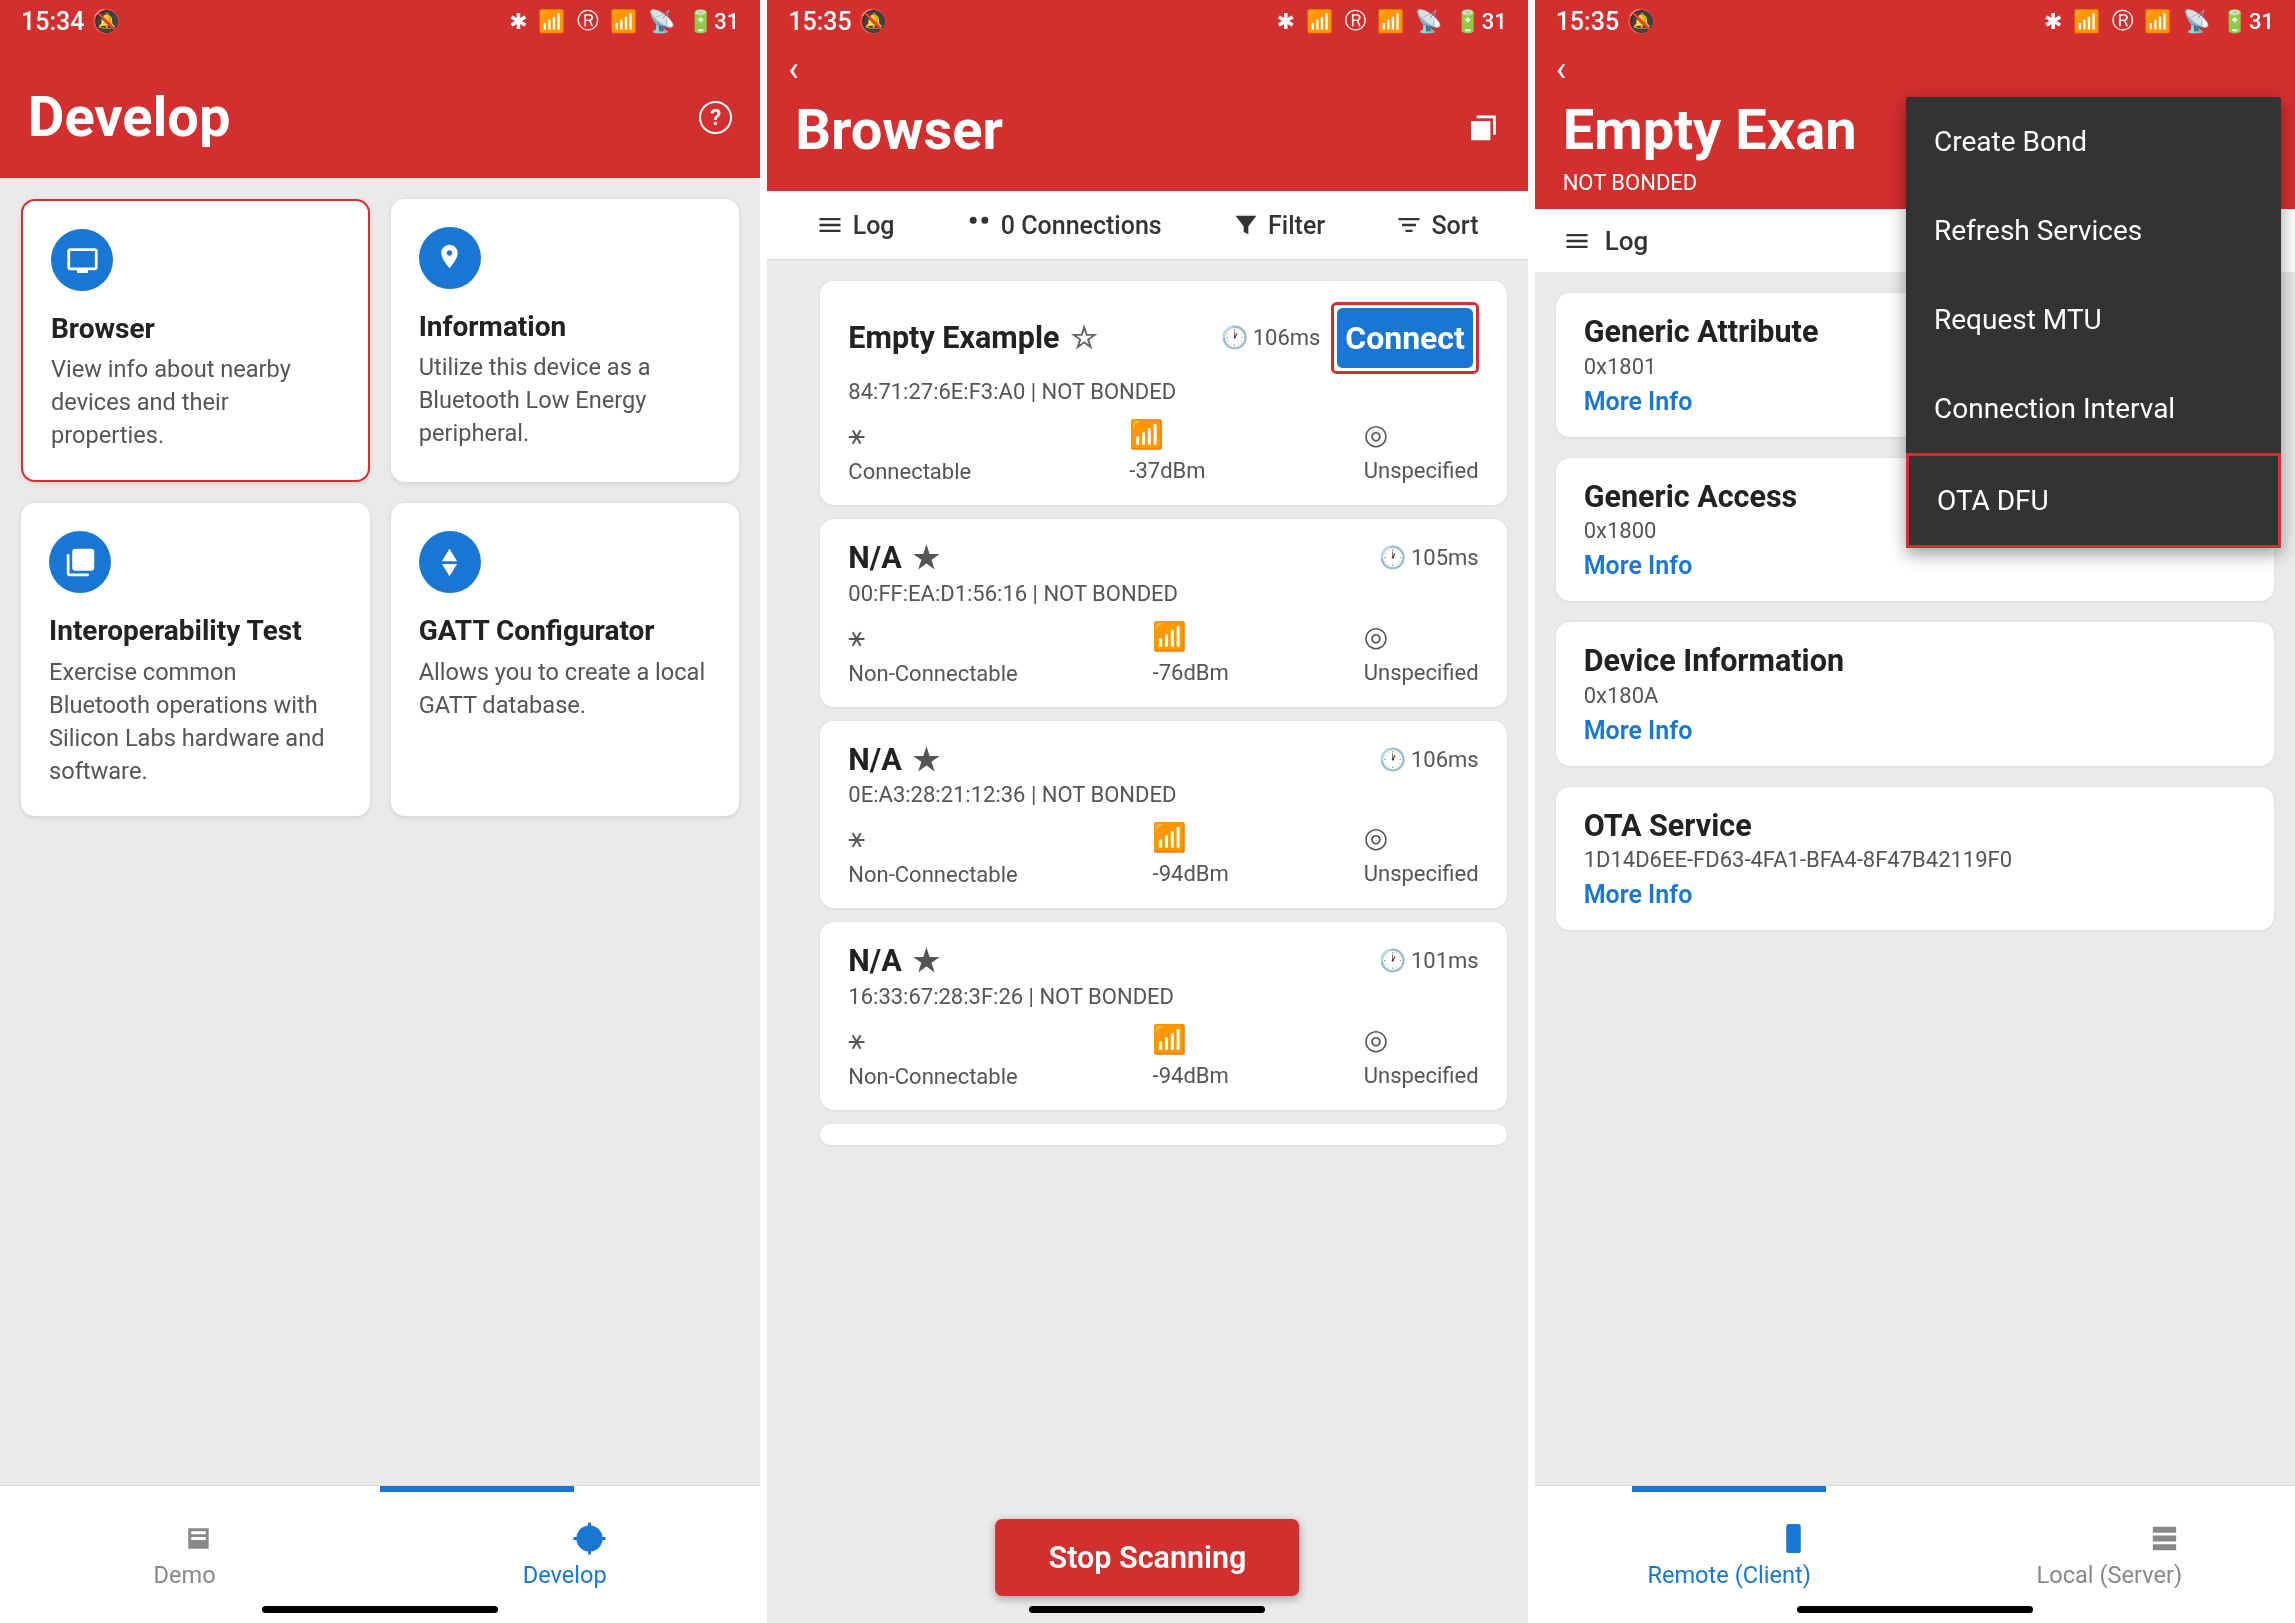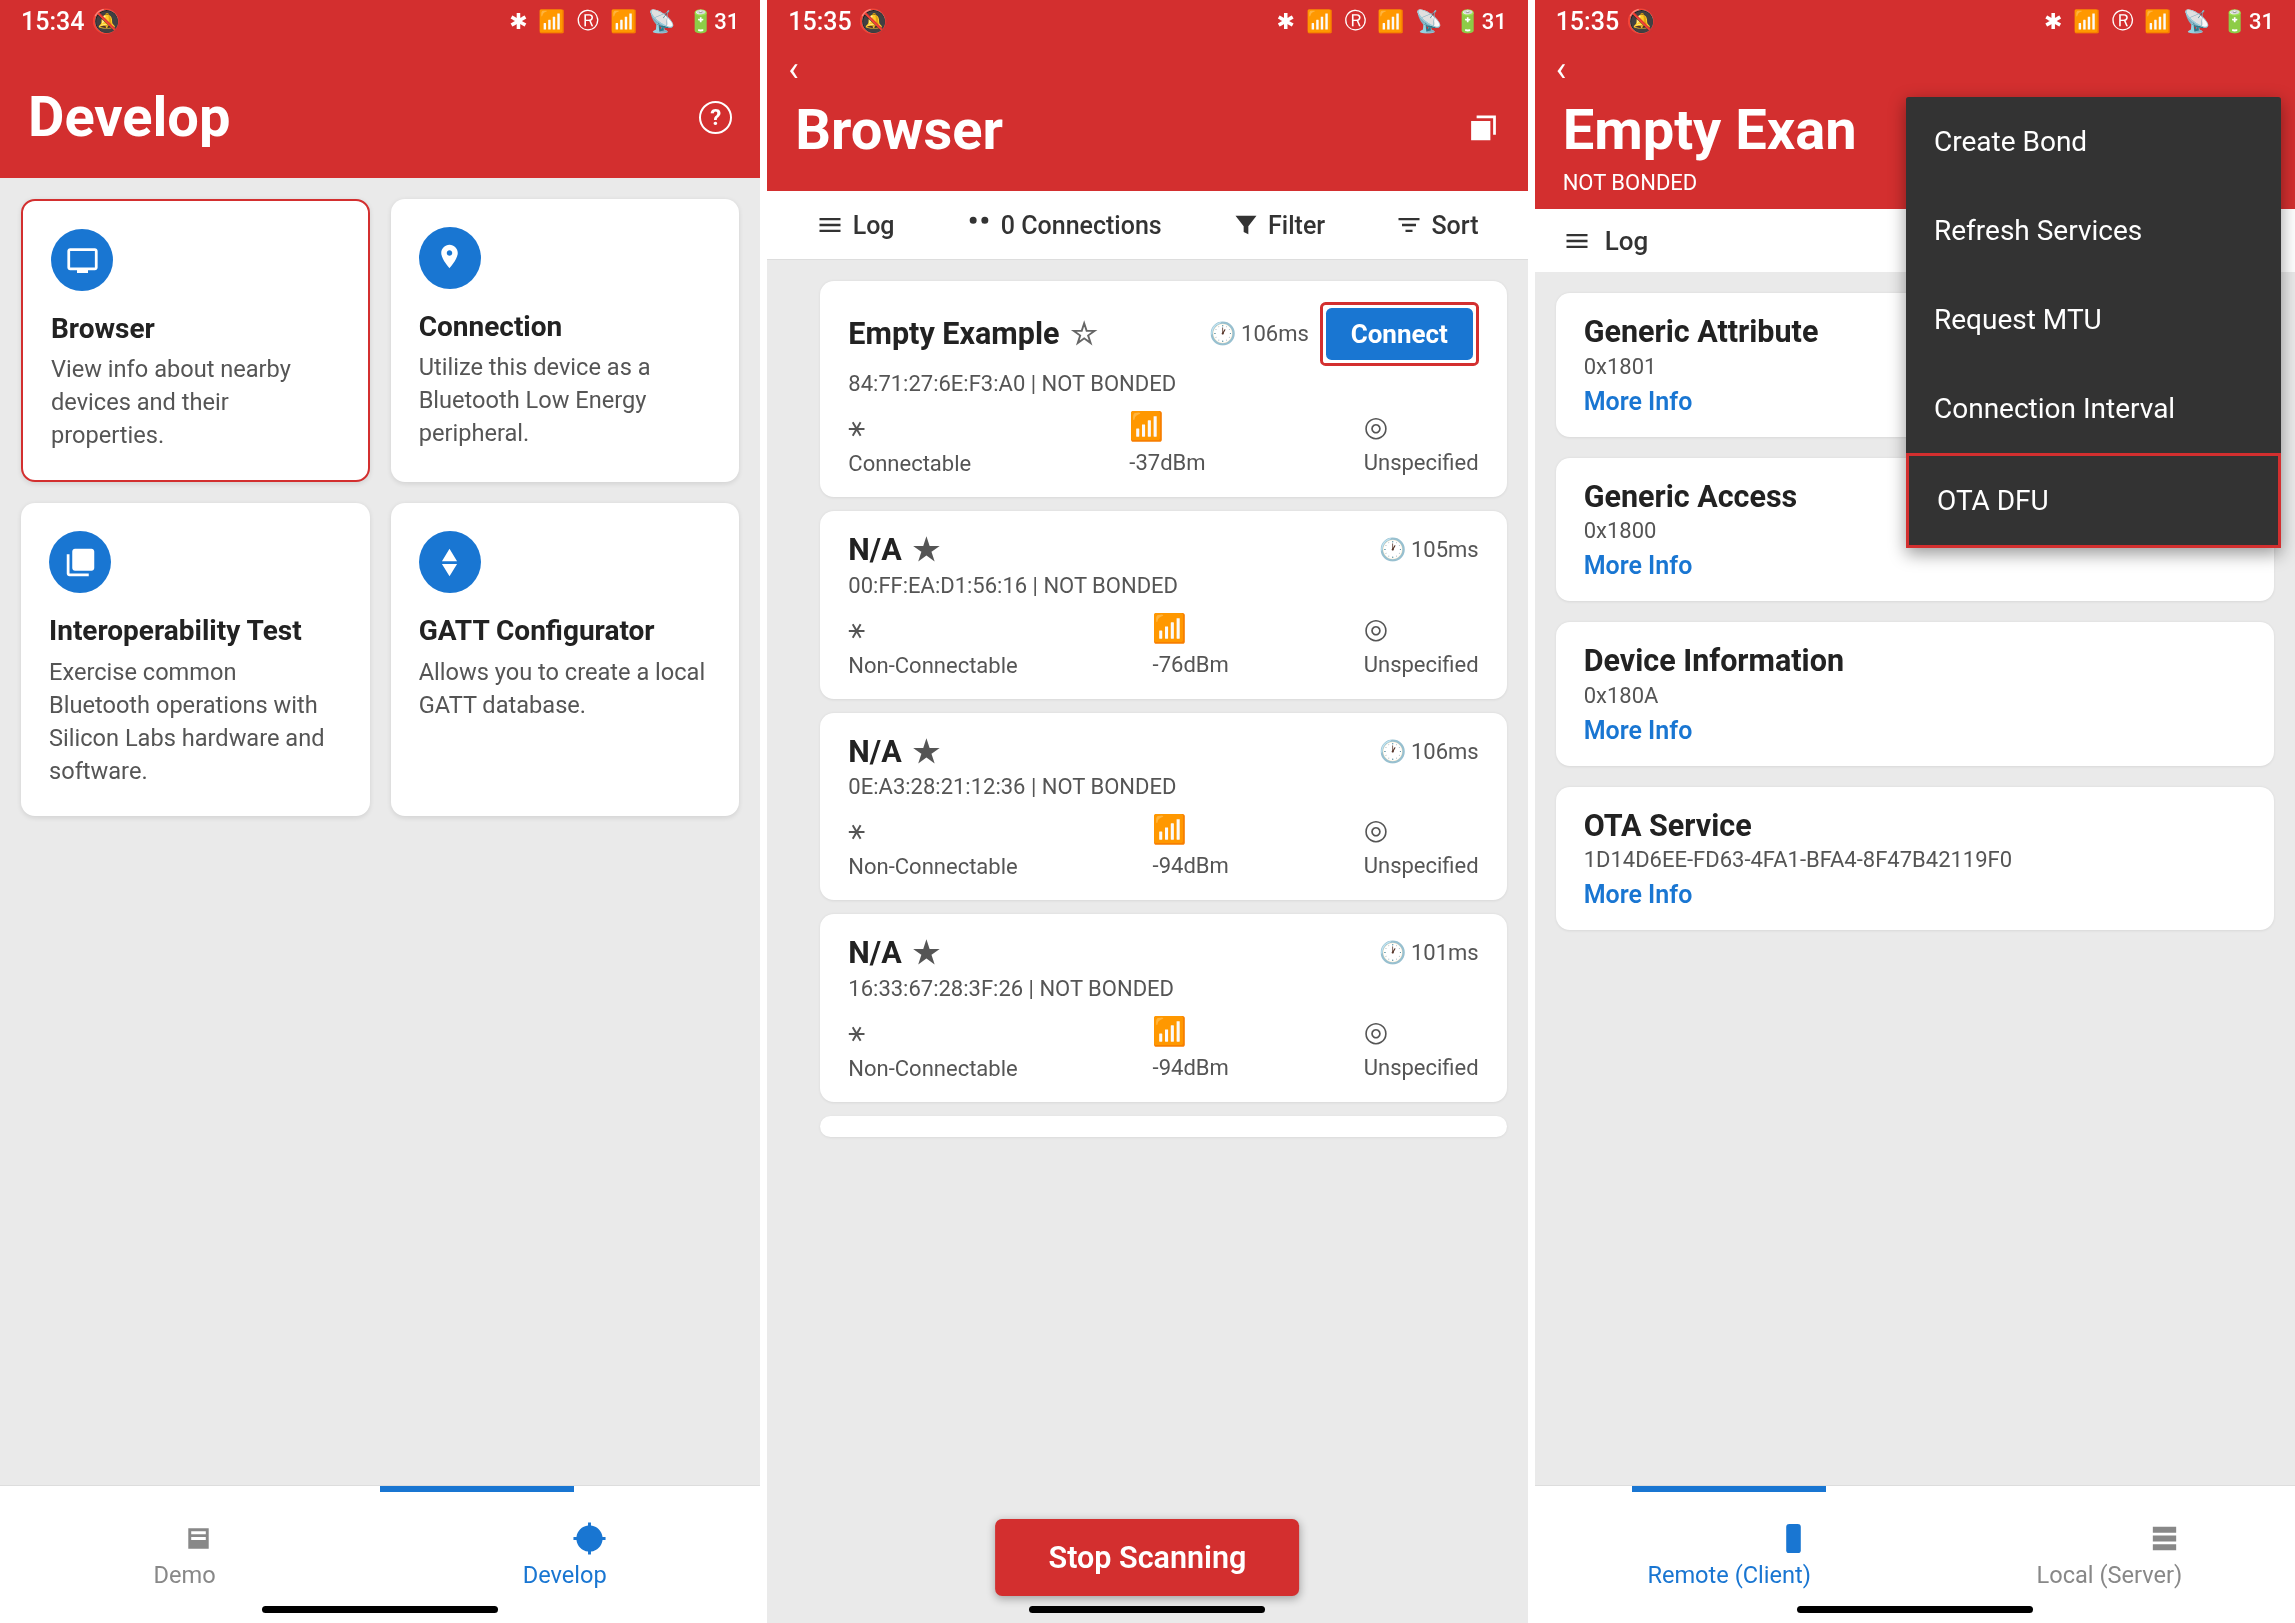--- a/index.html
+++ b/index.html
@@ -27,21 +27,21 @@
   .nav-item.active svg { fill: #1976d2; }
   .nav-indicator { position: absolute; top: 0; height: 5.6px; background: #1976d2; }
   .device-card { background: #fff; border-radius: 14px; padding: 21px 28px; margin-bottom: 14px; box-shadow: 0 0.7px 2.8px rgba(0,0,0,0.08); margin-left: 32px; }
   .device-head { display: flex; align-items: center; justify-content: space-between; margin-bottom: 5.6px; }
   .device-name { font-size: 30.5px; font-weight: 700; color: #222; display: flex; align-items: center; gap: 11px; }
   .device-time { font-size: 22px; color: #555; display: flex; align-items: center; gap: 4.2px; }
   .device-mac { font-size: 22px; color: #555; margin-bottom: 14px; }
   .device-props { display: flex; justify-content: space-between; }
   .device-prop { display: flex; flex-direction: column; align-items: flex-start; gap: 7px; font-size: 22px; color: #555; }
   .device-prop-icon { font-size: 28px; color: #555; }
-  .connect-btn { background: #1976d2; color: #fff; font-size: 26px; font-weight: 700; padding: 11px 25px; border-radius: 5.6px; border: none; }
+  .connect-btn { background: #1976d2; color: #fff; font-size: 32px; font-weight: 700; padding: 11px 8px; border-radius: 5.6px; border: none; }
   .connect-highlight { border: 3.5px solid #d32f2f; padding: 2.8px; border-radius: 5.6px; }
   .star { color: #666; font-size: 30.5px; }
   .star.filled { color: #555; }
   .stop-btn { position: absolute; bottom: 28px; left: 50%; transform: translateX(-50%); background: #d32f2f; color: #fff; font-size: 30.5px; font-weight: 600; padding: 21px 53px; border-radius: 7px; border: none; box-shadow: 0 2.8px 8.3px rgba(0,0,0,0.3); }
   .service-card { background: #fff; border-radius: 14px; padding: 21px 28px; margin-bottom: 21px; box-shadow: 0 0.7px 2.8px rgba(0,0,0,0.08); }
   .service-title { font-size: 30.5px; font-weight: 700; color: #222; margin-bottom: 4.2px; }
   .service-uuid { font-size: 22px; color: #555; margin-bottom: 8.3px; }
   .more-info { font-size: 25px; color: #1976d2; font-weight: 600; }
   .menu-popup { position: absolute; top: 97px; right: 14px; width: 375px; background: #333; border-radius: 2.8px; box-shadow: 0 5.6px 16.7px rgba(0,0,0,0.4); z-index: 100; }
   .menu-item { padding: 28px 28px; font-size: 28px; color: #fff; }
@@ -82,21 +82,21 @@
         </div>
         <div class="card-title">Browser</div>
         <div class="card-desc">View info about nearby devices and their properties.</div>
       </div>
       <div class="card">
         <div class="card-icon">
           <svg viewBox="0 0 24 24">
               <path d="M18 8c0-3.31-2.69-6-6-6S6 4.69 6 8c0 4.5 6 11 6 11s6-6.5 6-11zm-8 0c0-1.1.9-2 2-2s2 .9 2 2-.9 2-2 2-2-.9-2-2z"></path>
             </svg>
         </div>
-        <div class="card-title">Connection</div>
+        <div class="card-title">Information</div>
         <div class="card-desc">Utilize this device as a Bluetooth Low Energy peripheral.</div>
       </div>
       <div class="card">
         <div class="card-icon">
           <svg viewBox="0 0 24 24">
               <path d="M4 6H2v14c0 1.1.9 2 2 2h14v-2H4V6zm16-4H8c-1.1 0-2 .9-2 2v12c0 1.1.9 2 2 2h12c1.1 0 2-.9 2-2V4c0-1.1-.9-2-2-2z"></path>
             </svg>
         </div>
         <div class="card-title">Interoperability Test</div>
         <div class="card-desc">Exercise common Bluetooth operations with Silicon Labs hardware and software.</div>

